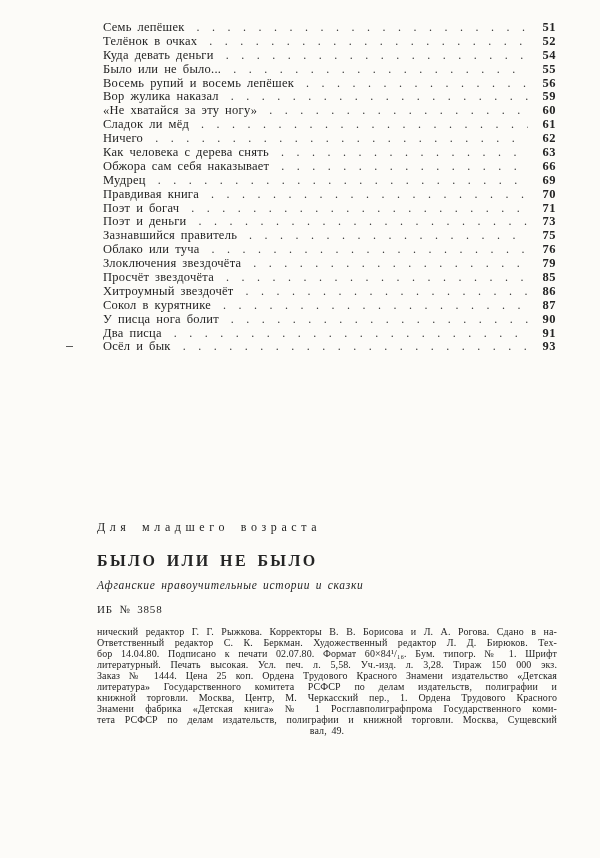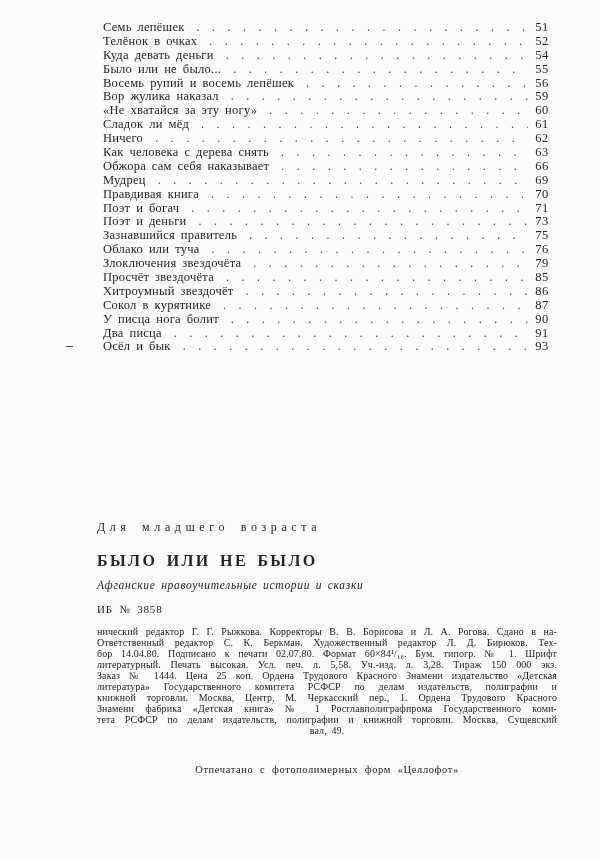--- a/index.html
+++ b/index.html
@@ -34,23 +34,24 @@
     flex: 1 1 auto;
     overflow: hidden;
     white-space: nowrap;
     letter-spacing: 12.5px;
     padding-left: 12px;
     color: #3c3c3c;
     font-size: 12px;
   }
   .toc-page {
     flex: 0 0 28px;
-    text-align: center;
+    text-align: right;
     white-space: nowrap;
     letter-spacing: 0.5px;
+    font-weight: bold;
   }
 
   
   .margin-mark {
     position: absolute;
     left: 66px;
     top: 346px;
     width: 7px;
     height: 0;
     border-top: 1.6px solid #5a5a5a;
@@ -242,15 +243,14 @@
       <div class="imprint-line">бор 14.04.80. Подписано к печати 02.07.80. Формат 60×84¹/₁₆. Бум. типогр. № 1. Шрифт</div>
       <div class="imprint-line">литературный. Печать высокая. Усл. печ. л. 5,58. Уч.-изд. л. 3,28. Тираж 150 000 экз.</div>
       <div class="imprint-line">Заказ № 1444. Цена 25 коп. Ордена Трудового Красного Знамени издательство «Детская</div>
       <div class="imprint-line">литература» Государственного комитета РСФСР по делам издательств, полиграфии и</div>
       <div class="imprint-line">книжной торговли. Москва, Центр, М. Черкасский пер., 1. Ордена Трудового Красного</div>
       <div class="imprint-line">Знамени фабрика «Детская книга» № 1 Росглавполиграфпрома Государственного коми-</div>
       <div class="imprint-line">тета РСФСР по делам издательств, полиграфии и книжной торговли. Москва, Сущевский</div>
       <div class="imprint-line last">вал,  49.</div>
     </div>
 
-  <div class="printed-note">Отпечатано с фотополимерных форм «Целлофот»</div>
 
 </div>
 
 </body></html>

